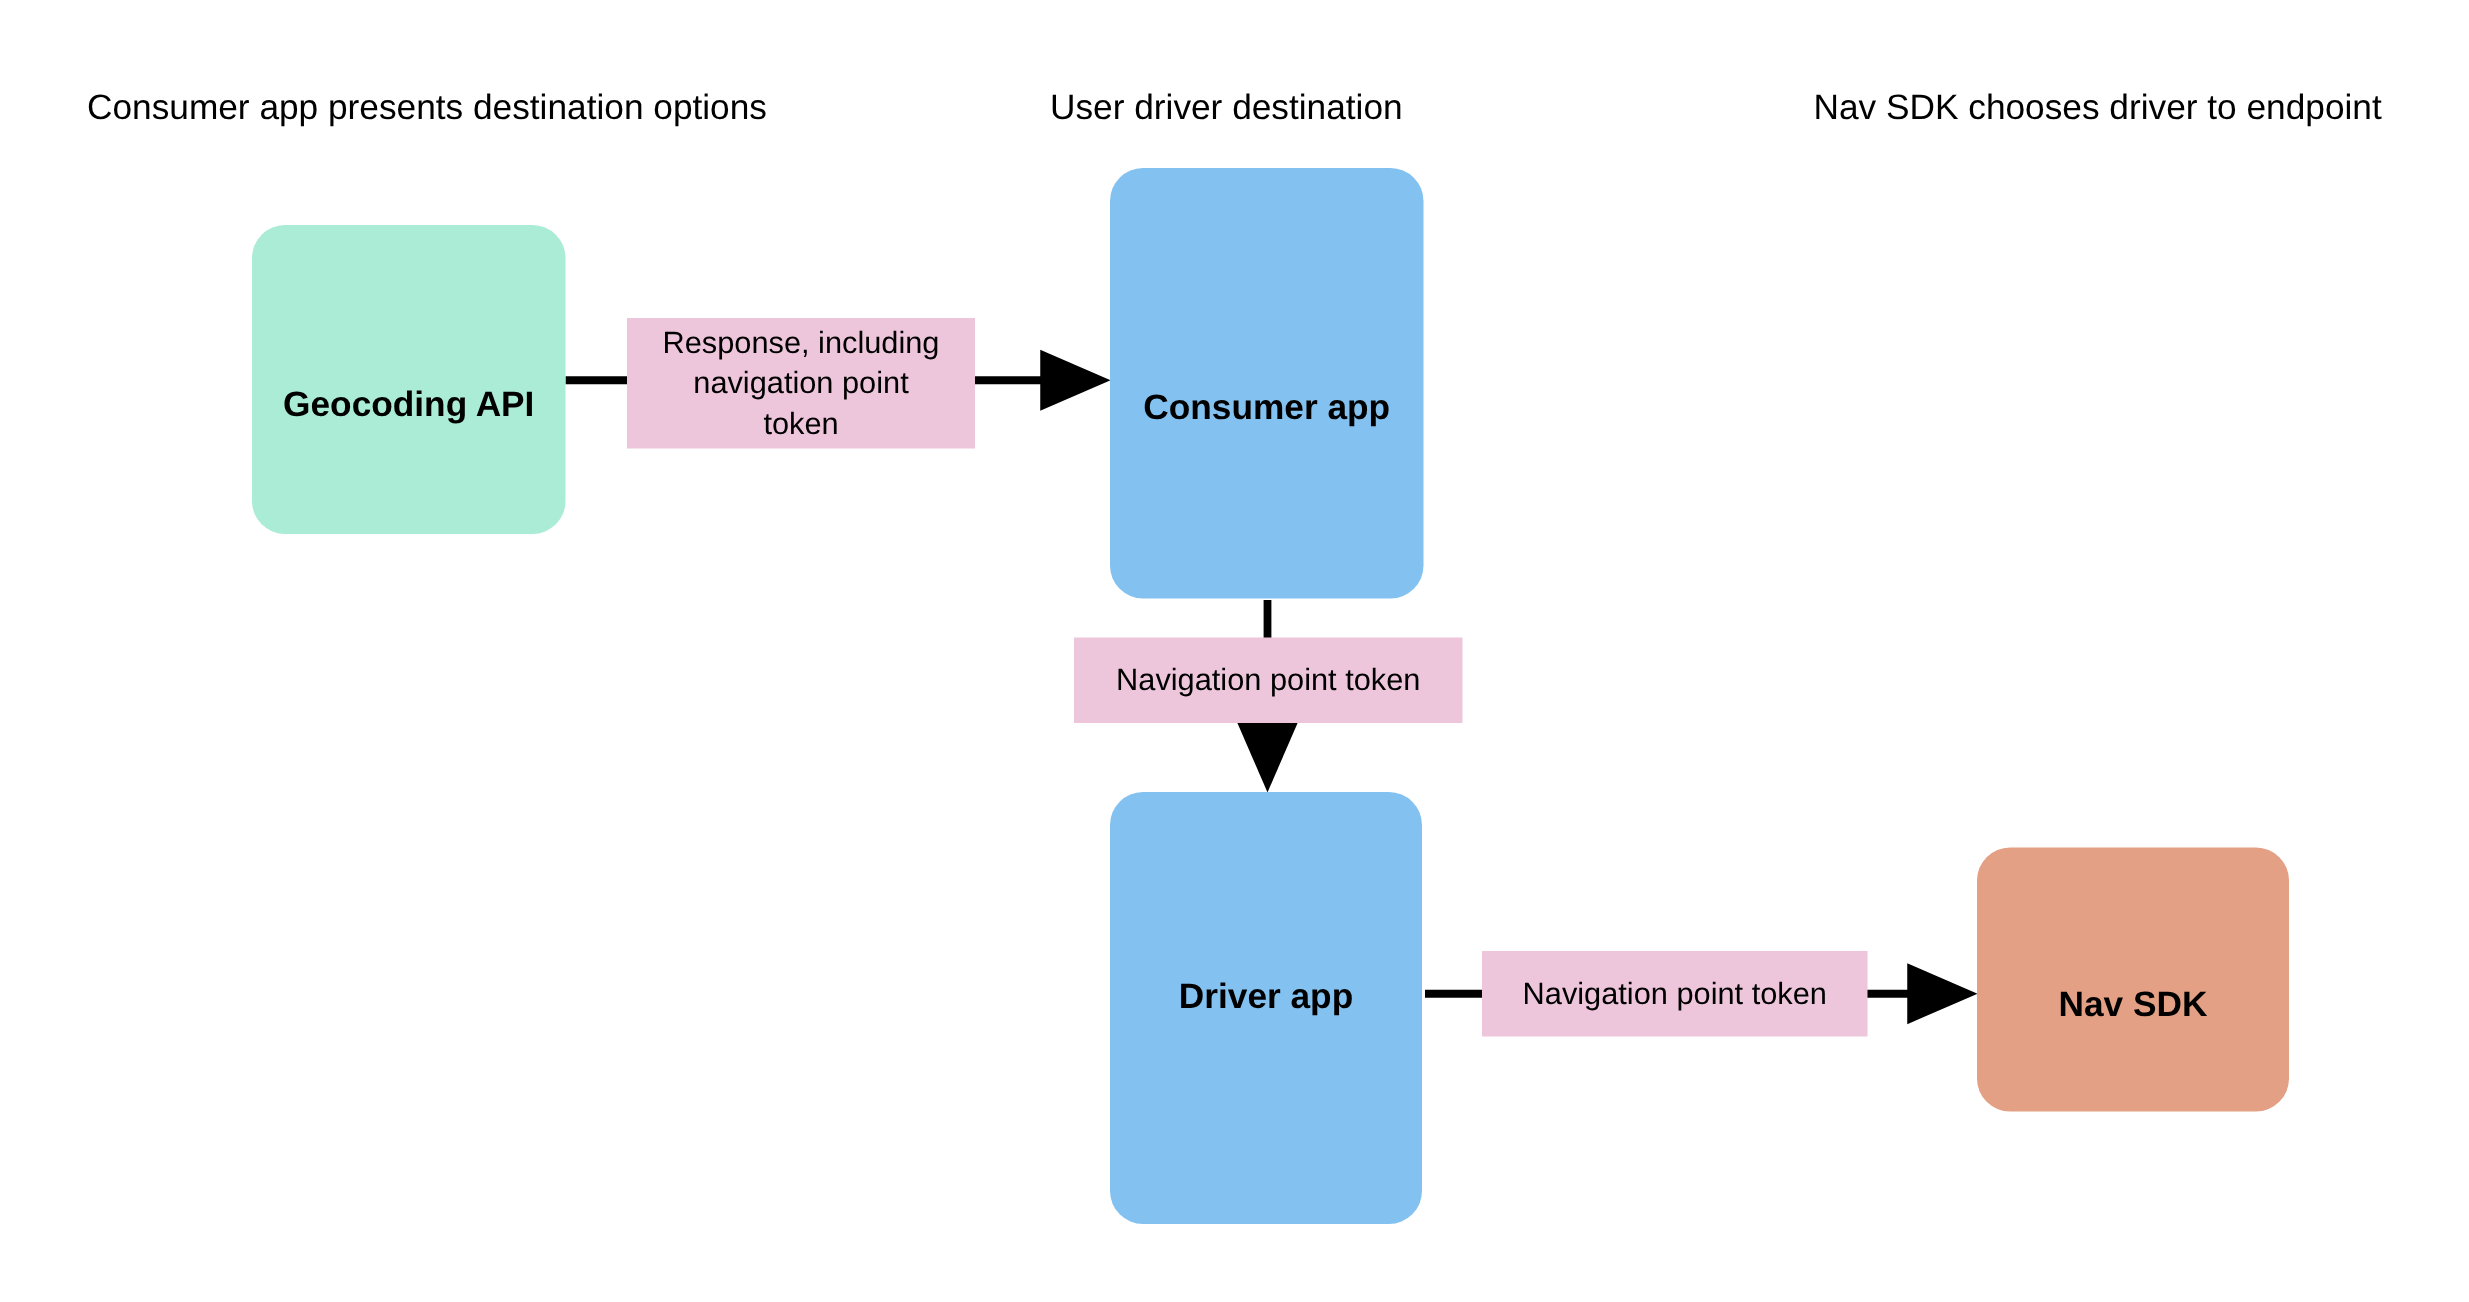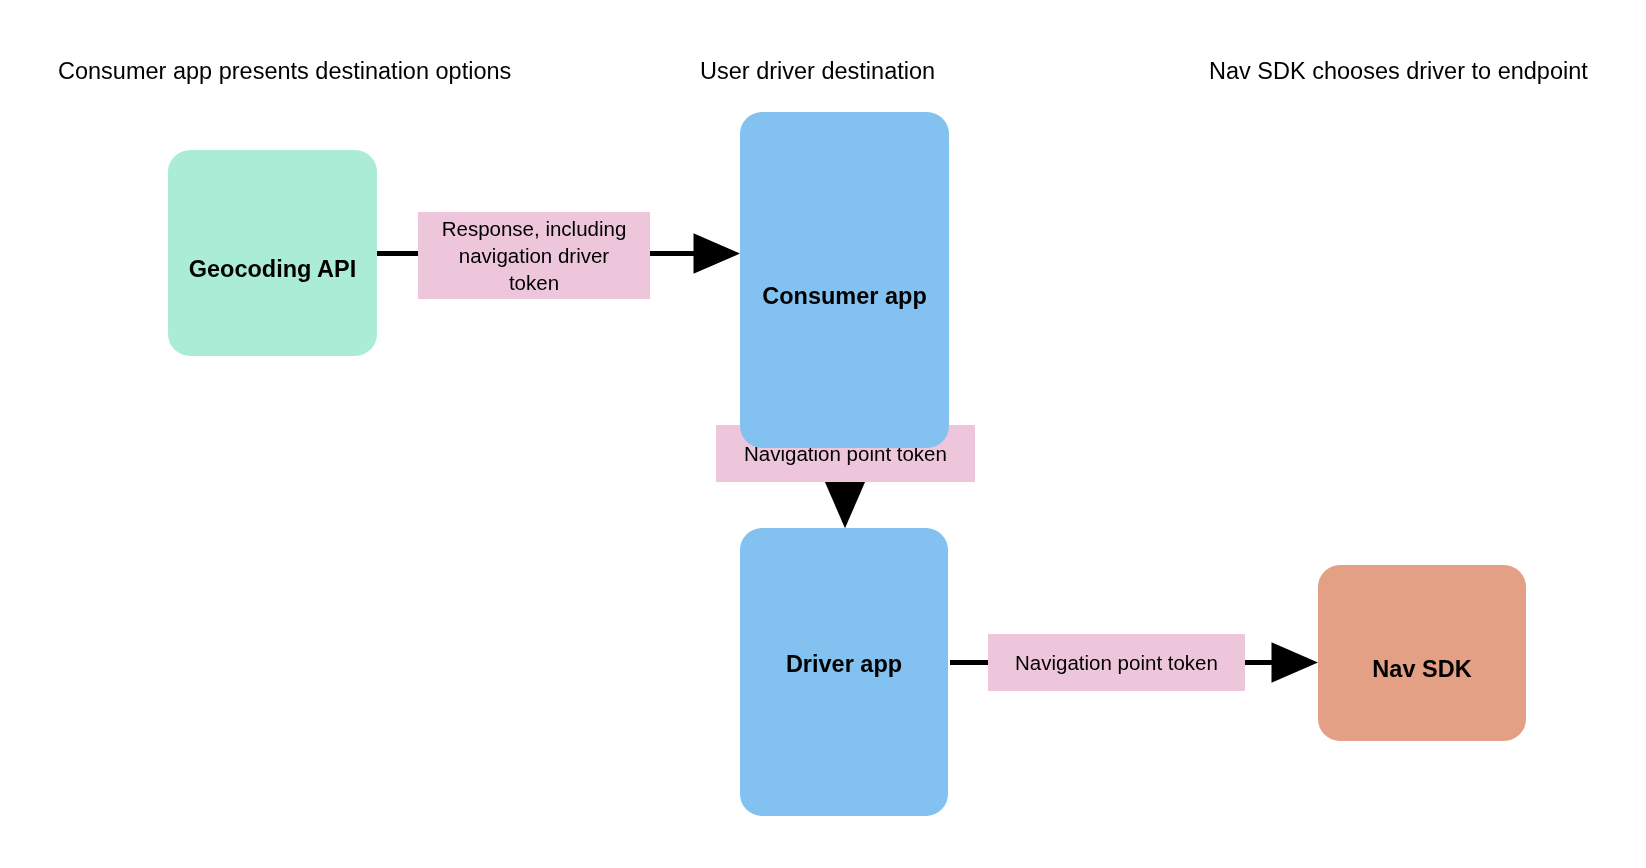--- a/index.html
+++ b/index.html
@@ -54,21 +54,21 @@
     margin-top: 32px;
   }
 
   #node-geocoding-api {
     left: 168px;  top: 150px;
     width: 209px; height: 206px;
     background: #abecd6;
   }
   #node-consumer-app {
     left: 740px;  top: 112px;
-    width: 209px; height: 336px;
+    width: 209px; height: 287px;
     background: #83c2f0;
   }
   #node-driver-app {
     left: 740px;  top: 528px;
     width: 208px; height: 288px;
     background: #83c2f0;
   }
   
   #node-driver-app .node-label {
     position: relative;
@@ -160,21 +160,21 @@
   <div id="node-driver-app" class="node">
     <span class="node-label">Driver app</span>
   </div>
 
   <div id="node-nav-sdk" class="node">
     <span class="node-label">Nav SDK</span>
   </div>
 
   <div id="edge-label-response" class="edge-label">
     <span class="edge-text">Response, including
-navigation driver
+navigation point
 token</span>
   </div>
 
   <div id="edge-label-token-vertical" class="edge-label">
     <span class="edge-text">Navigation point token</span>
   </div>
 
   <div id="edge-label-token-horizontal" class="edge-label">
     <span class="edge-text">Navigation point token</span>
   </div>

